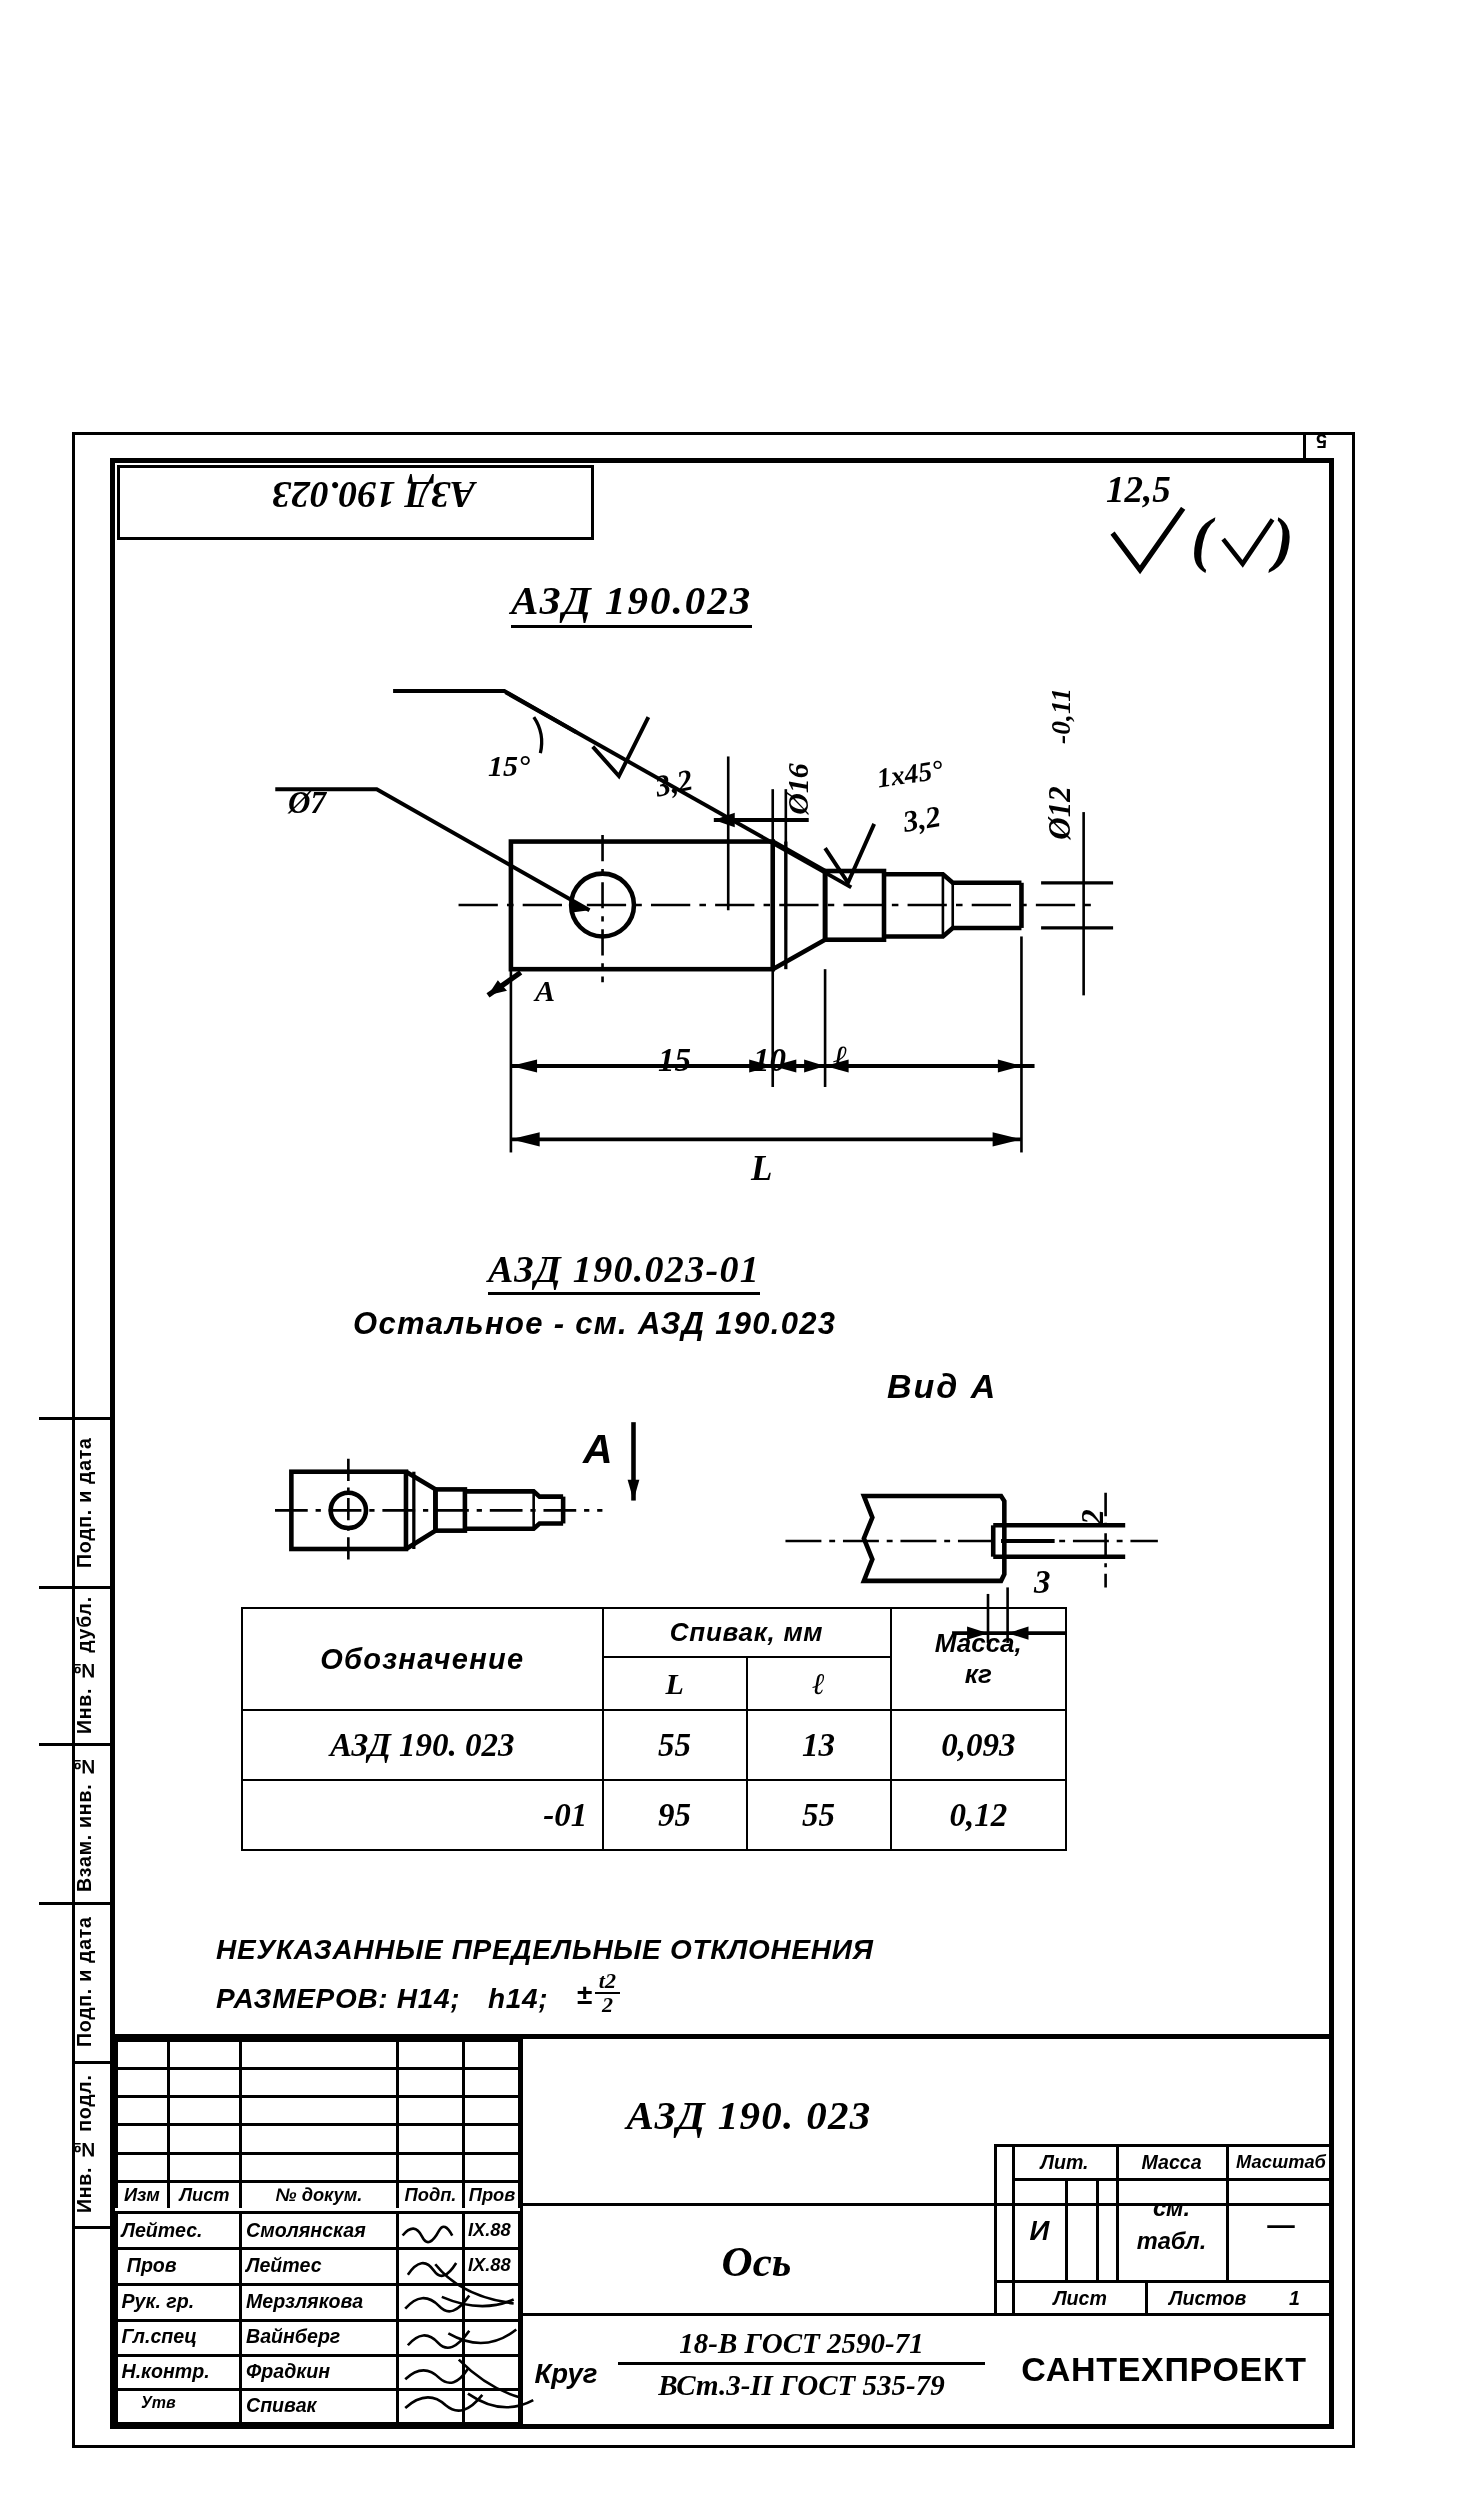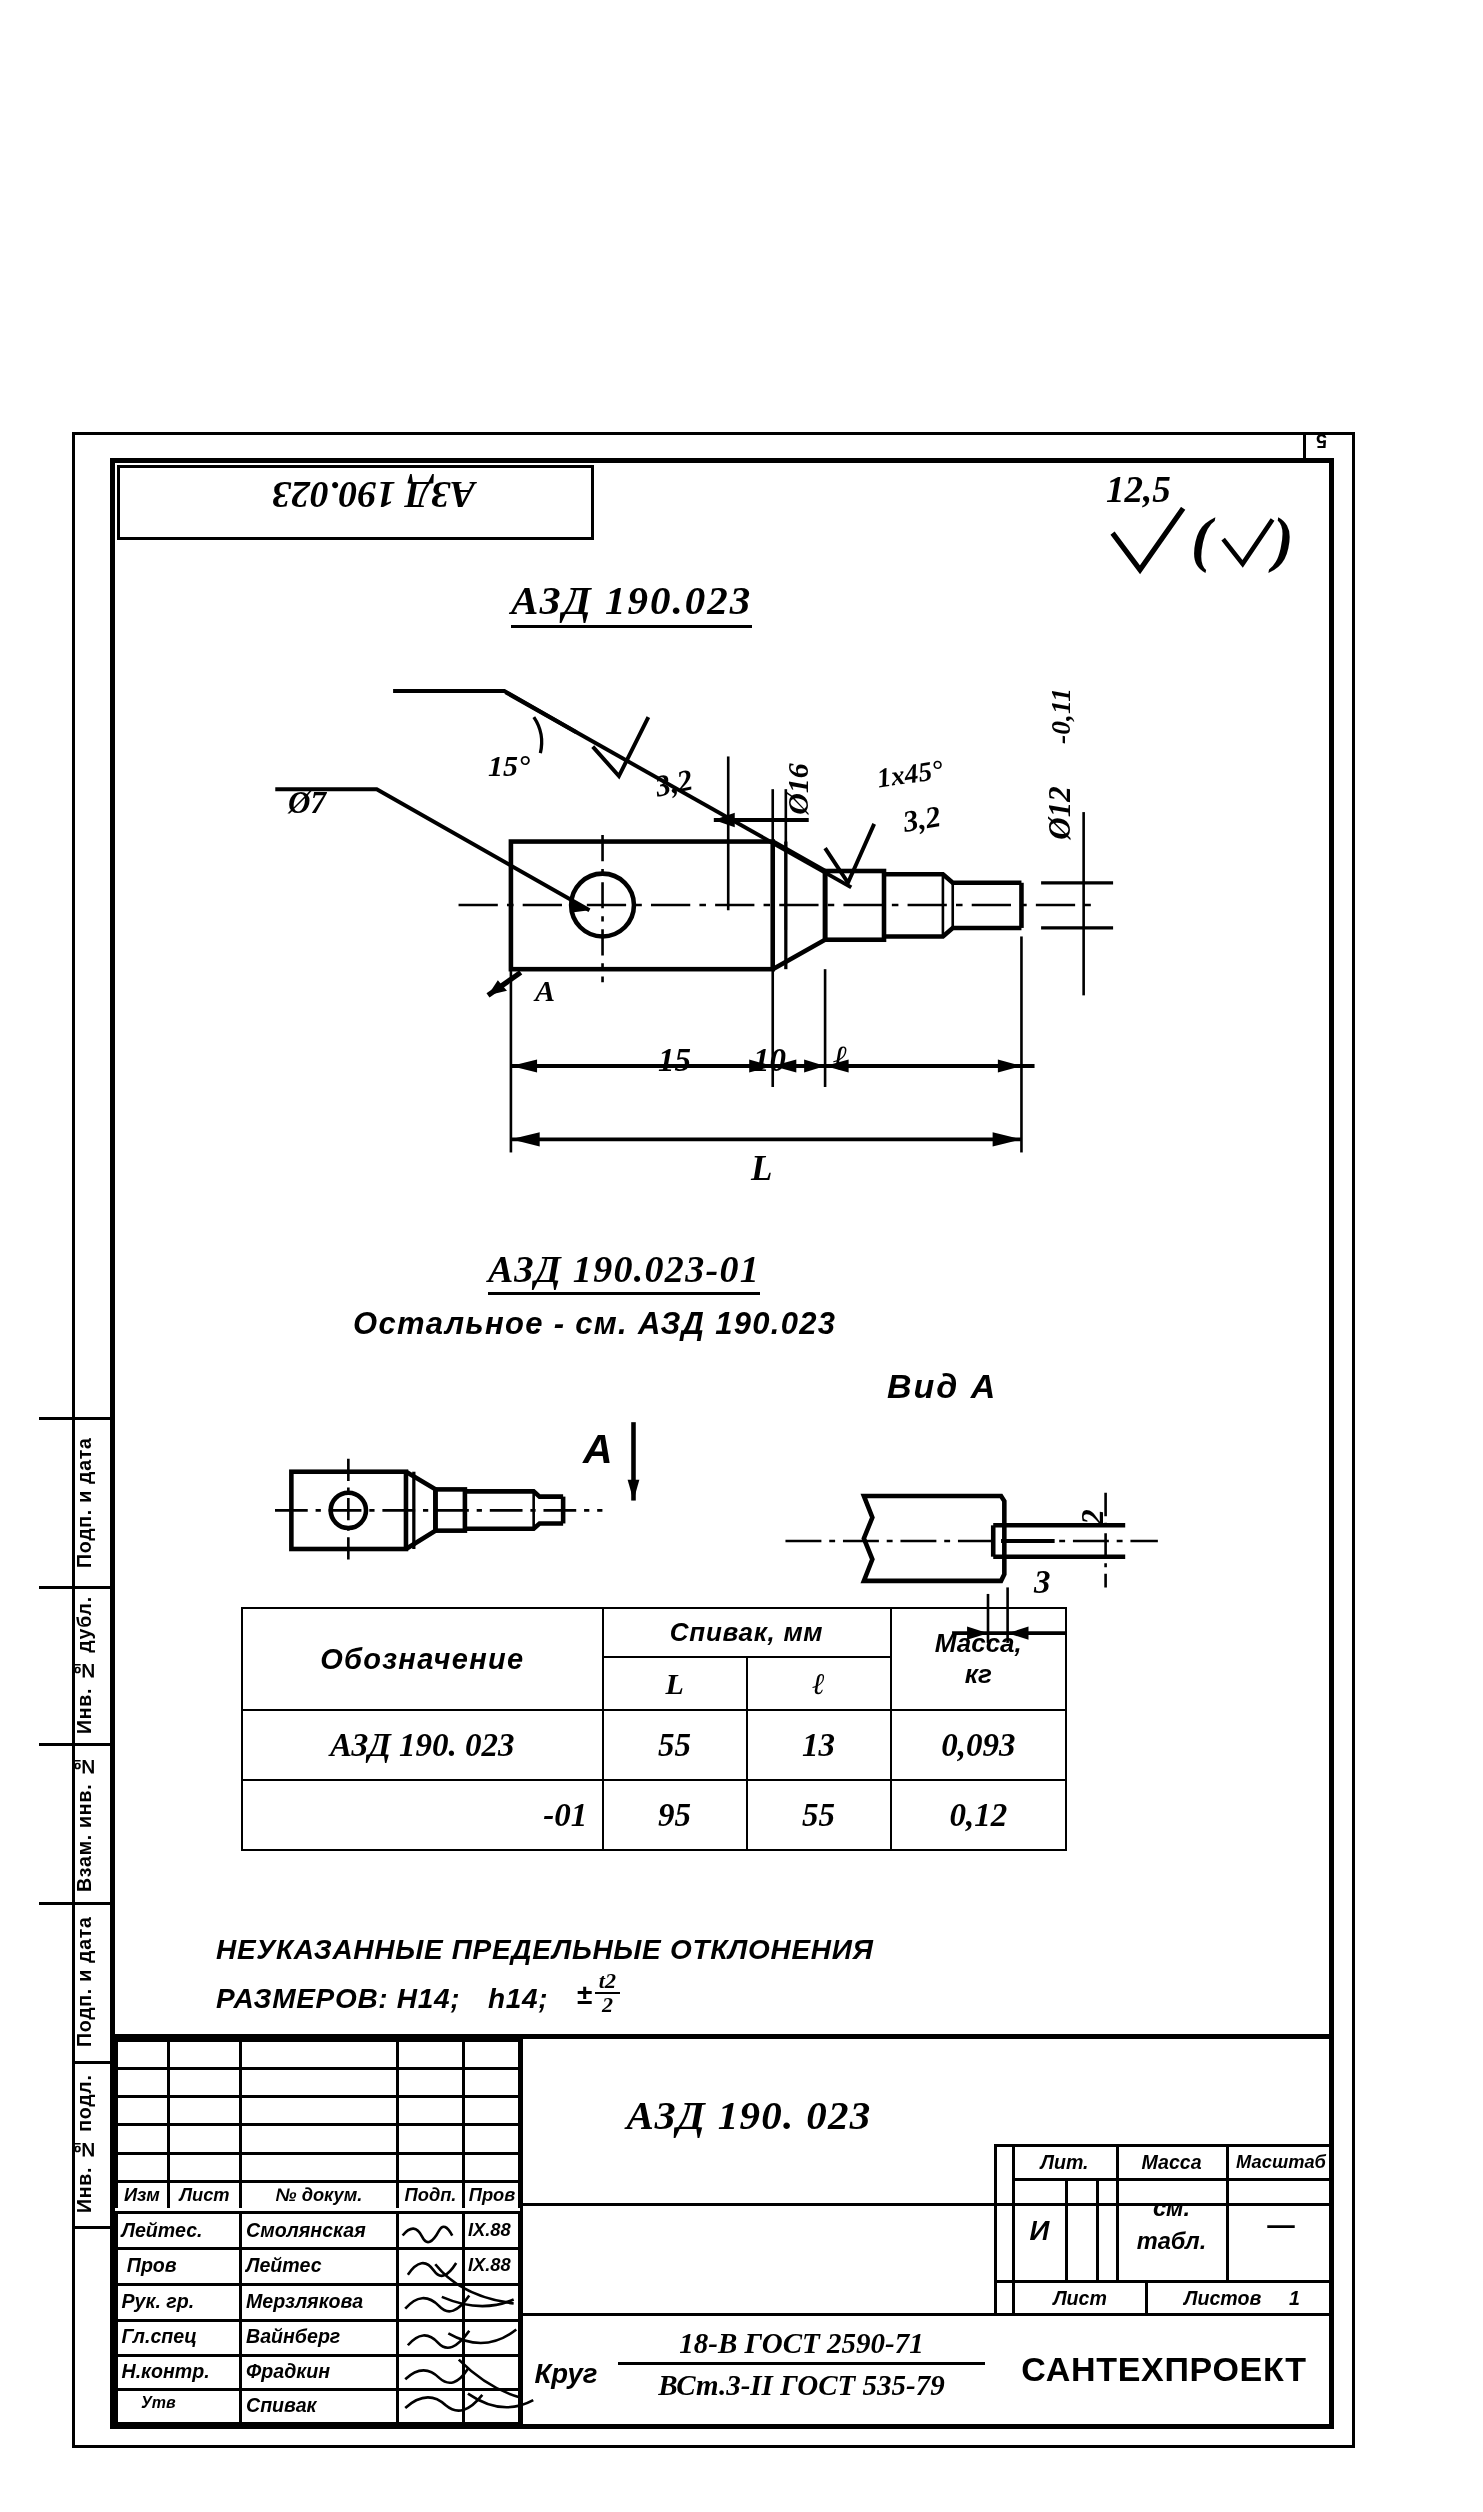--- a/index.html
+++ b/index.html
@@ -355,24 +355,27 @@
     <div class="abs cyr ctr" style="left:234px;top:6.5px;width:106px;font-size:18.3px;font-style:italic;">Масштаб</div>
 
     <div class="abs cyr ctr" style="left:22px;top:71px;width:47px;font-size:27.5px;font-style:italic;">И</div>
     <div class="abs cyr ctr" style="left:124px;top:51px;width:107px;font-size:23.6px;font-style:italic;">см.</div>
     <div class="abs cyr ctr" style="left:124px;top:84px;width:107px;font-size:23.6px;font-style:italic;">табл.</div>
     <div class="abs cyr ctr" style="left:234px;top:65px;width:106px;font-size:27.5px;">—</div>
 
     <div class="abs" style="left:18.3px;top:136px;width:2.6px;height:35px;background:#000;"></div>
     <div class="abs" style="left:151px;top:136px;width:2.6px;height:35px;background:#000;"></div>
     <div class="abs cyr ctr" style="left:21px;top:143px;width:130px;font-size:19.6px;font-style:italic;">Лист</div>
-    <div class="abs cyr" style="left:175px;top:143px;font-size:19.6px;font-style:italic;margin-left:15px;">Листов</div>
+    <div class="abs cyr" style="left:175px;top:143px;font-size:19.6px;font-style:italic;">Листов</div>
     <div class="abs cyr" style="left:295px;top:143px;font-size:19.6px;font-style:italic;">1</div>
   </div>
 
+  <div class="abs" style="left:520px;top:2206px;width:473px;height:130px;">
+    <div class="abs hand ctr" style="left:0;top:31px;width:473px;font-size:43px;">Ось</div>
+  </div>
   <div class="ln" style="left:520px;top:2313px;width:814px;height:3.3px;"></div>
   <div class="ln" style="left:994px;top:2144px;width:3.3px;height:170px;"></div>
   <div class="ln" style="left:520px;top:2039px;width:3.3px;height:389px;"></div>
 
   <div class="abs" style="left:520px;top:2316px;width:473px;height:113px;">
     <div class="abs cyr" style="left:14.4px;top:42px;font-size:27.5px;font-style:italic;">Круг</div>
     <div class="abs" style="left:98px;top:10.5px;width:367px;">
       <div class="hand ctr" style="font-size:29px;border-bottom:3.3px solid #000;padding-bottom:2.6px;">18-В ГОСТ 2590-71</div>
       <div class="hand ctr" style="font-size:29px;padding-top:3.9px;">ВСт.3-II ГОСТ 535-79</div>
     </div>

